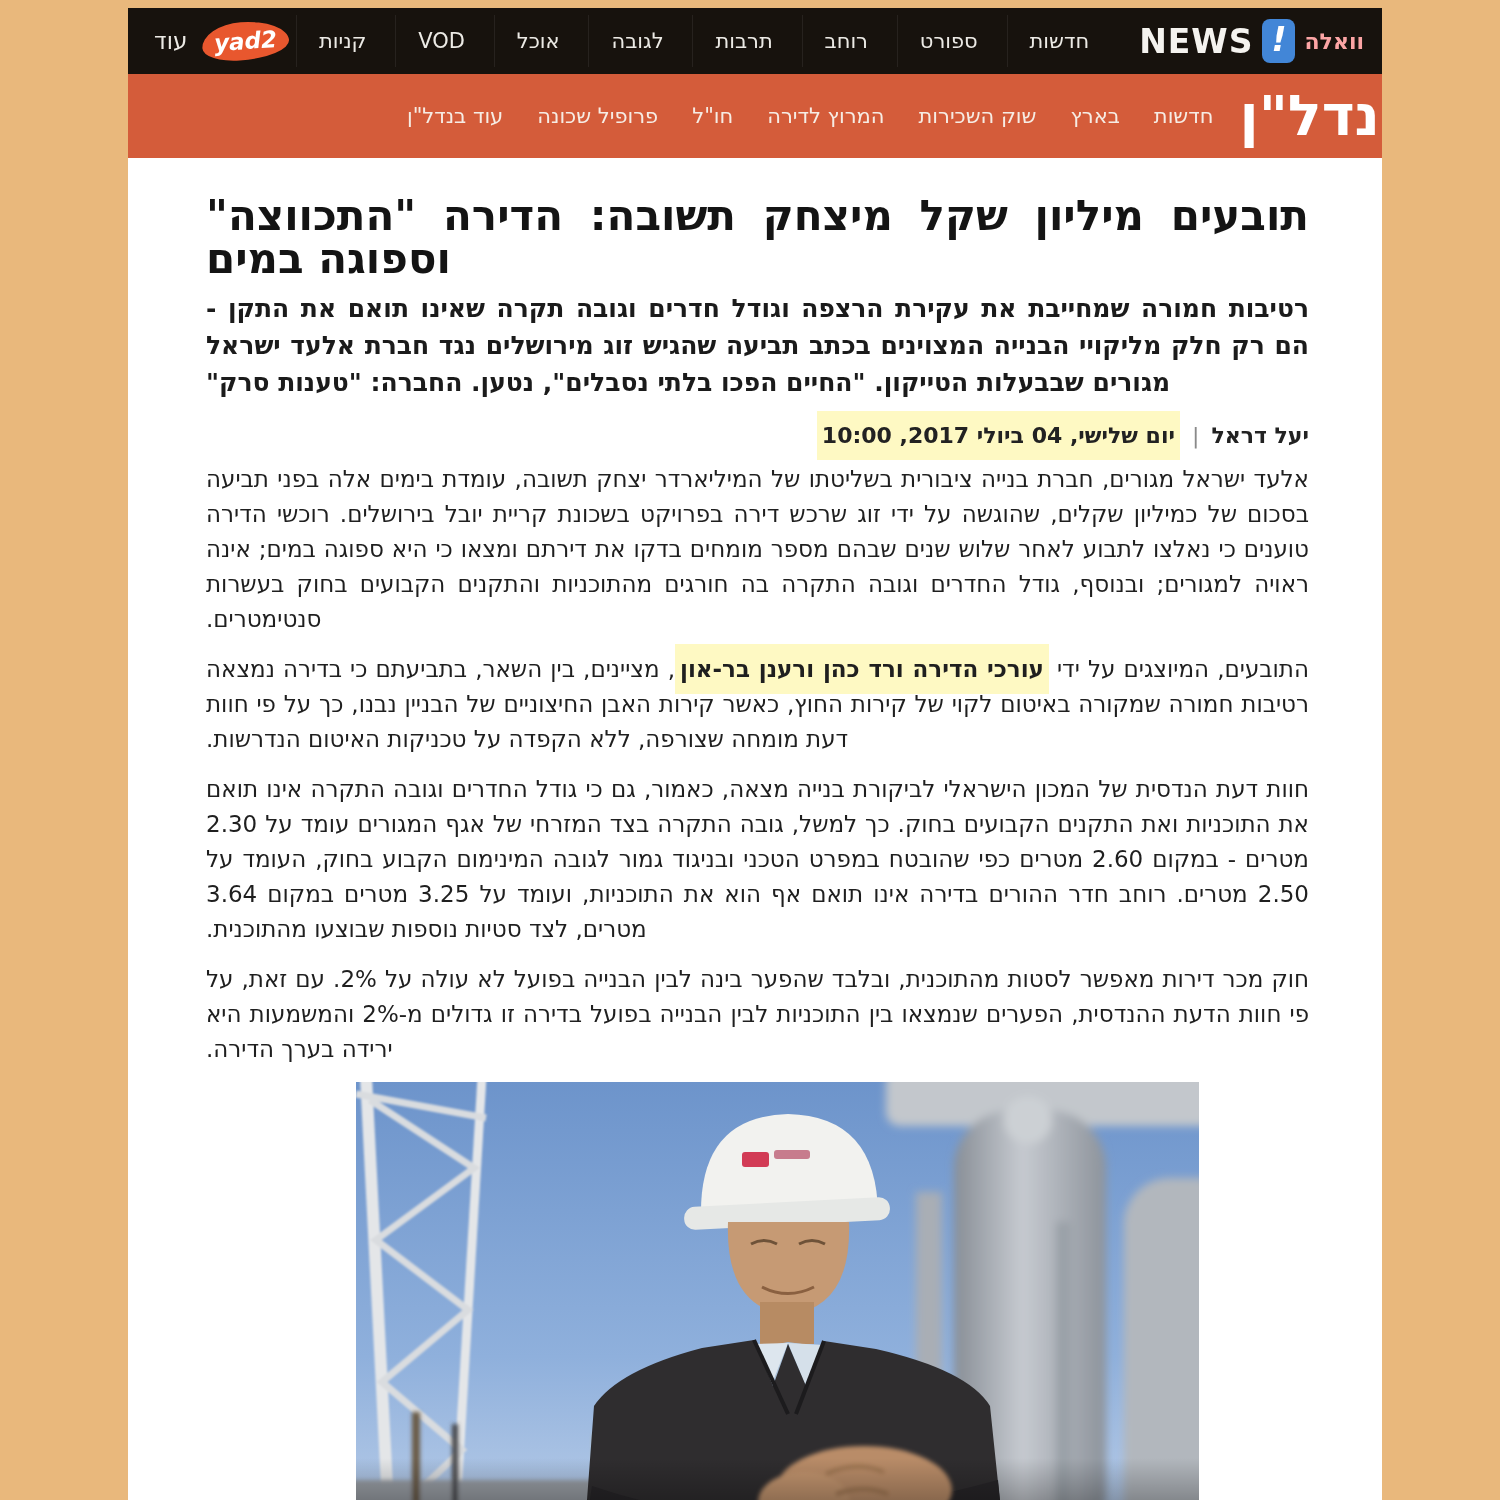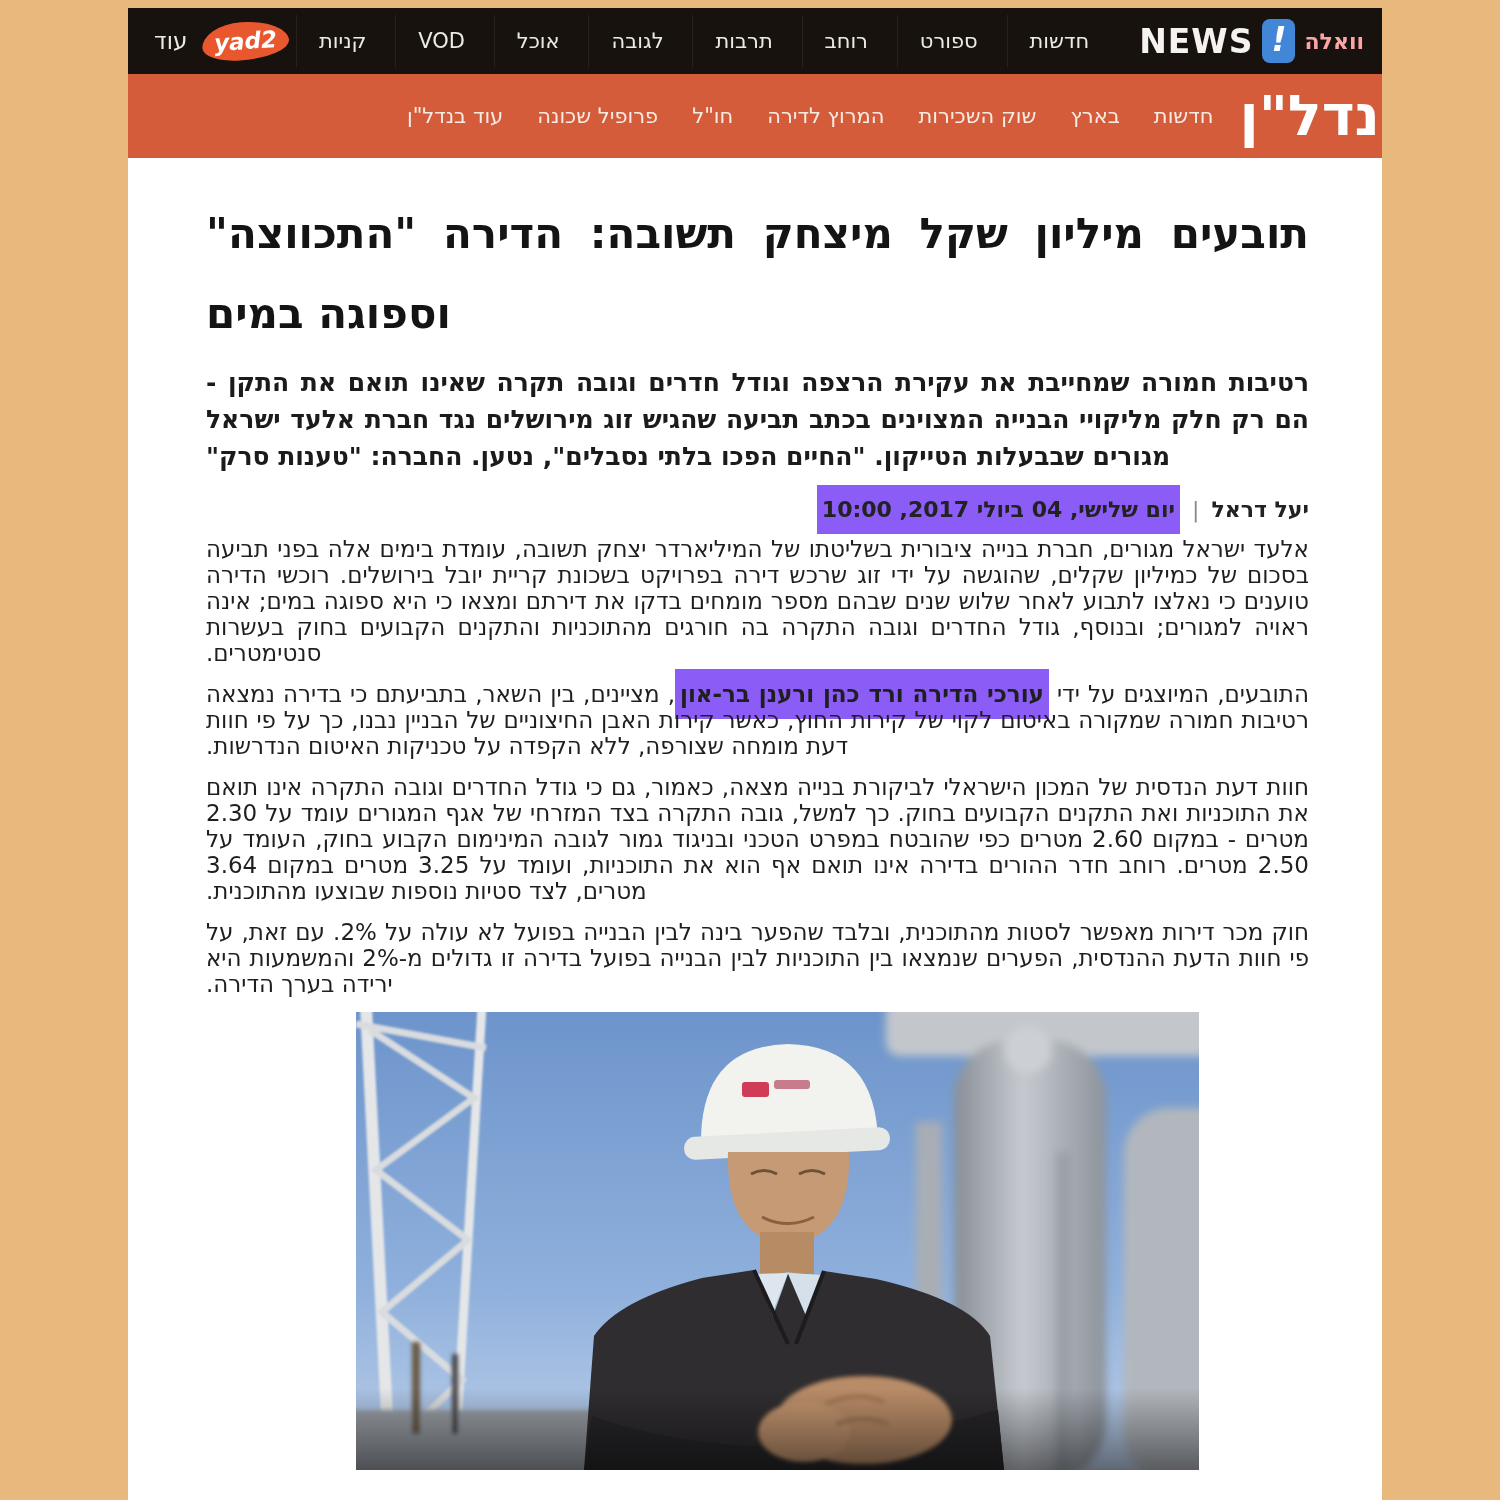--- a/index.html
+++ b/index.html
@@ -43,32 +43,32 @@
   }
   .section-logo{
     color:#ffffff;font-size:56px;font-weight:bold;line-height:84px;
     padding-right:2px;margin-left:26px;cursor:pointer;white-space:nowrap;
   }
   .sectionnav{display:flex;align-items:center;gap:34px;}
   .sectionnav-item{color:#f6ece4;font-size:21px;cursor:pointer;white-space:nowrap;}
   
   .article{padding:0 73px 0 78px;direction:rtl;}
   .headline{
-    margin:36px 0 10px;color:#141414;font-size:42px;font-weight:bold;line-height:80px;
+    margin:36px 0 10px;color:#141414;font-size:42px;font-weight:bold;line-height:43px;
     text-align:justify;text-align-last:left;
   }
   .subheadline{
     margin:0 0 22px;color:#1b1b1b;font-size:25px;font-weight:bold;line-height:37px;
     text-align:justify;text-align-last:left;
   }
   .byline{margin:0 0 14px;font-size:22px;font-weight:bold;color:#222;text-align:right;}
   .byline .sep{color:#8a8a8a;font-weight:normal;padding:0 12px;}
-  .hl{background:#8b5cf6;padding:12px 5px;}
+  .hl{background:#fef9c3;padding:12px 5px;}
   .article p{
-    margin:0 0 15px;color:#1f1f1f;font-size:23px;line-height:26px;
+    margin:0 0 15px;color:#1f1f1f;font-size:23px;line-height:35px;
     text-align:justify;text-align-last:left;
   }
   
   .photo{
     position:relative;width:843px;height:458px;margin:6px 110px 0 auto;
     overflow:hidden;background:#7fa3d4;
   }
   .photo svg{display:block;}
 </style>
 </head>

